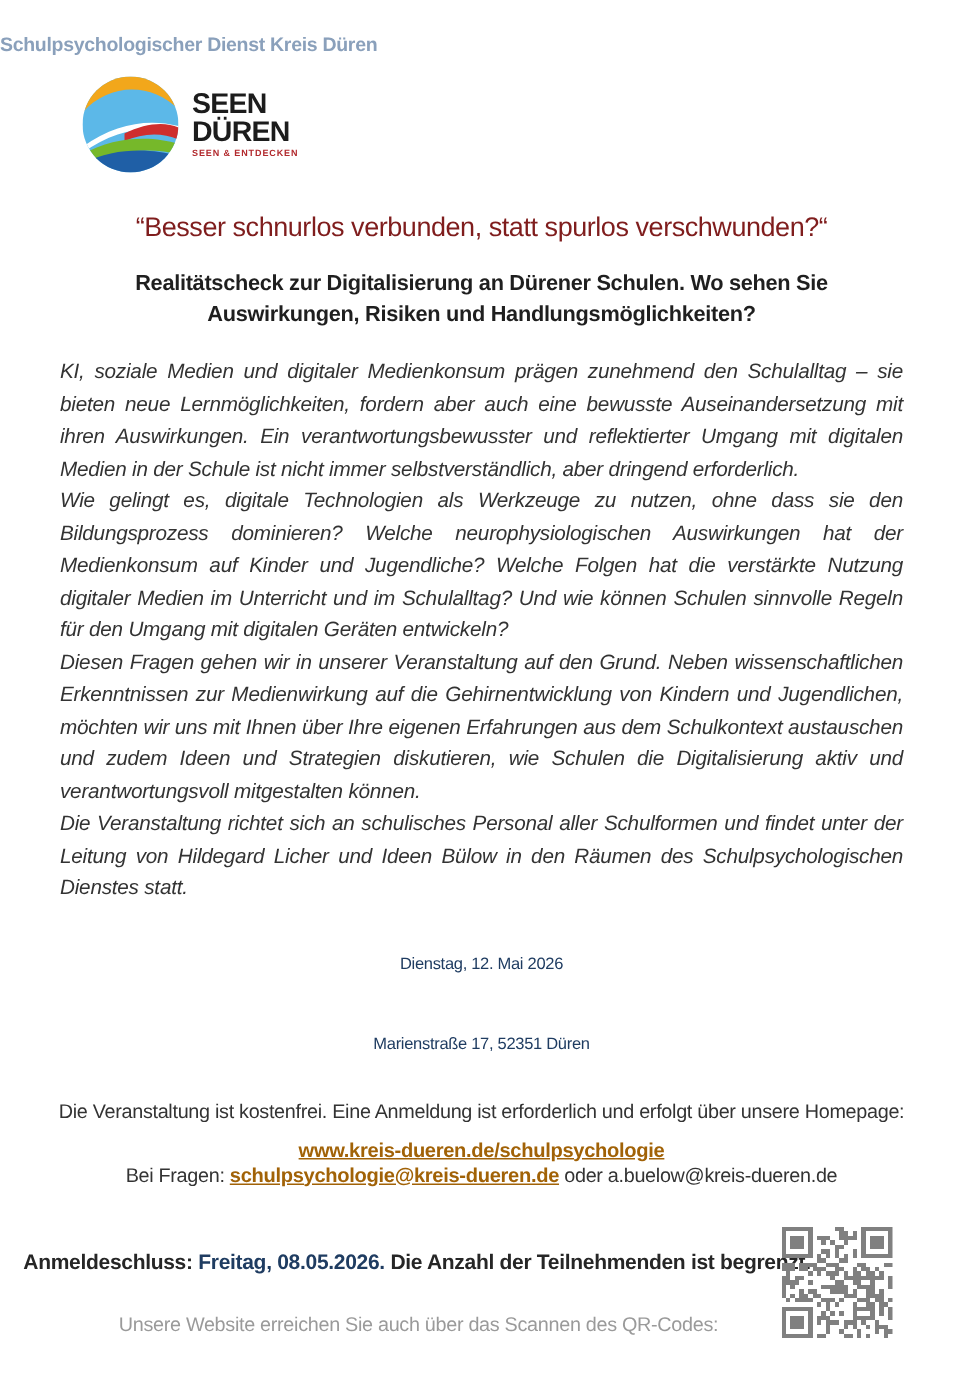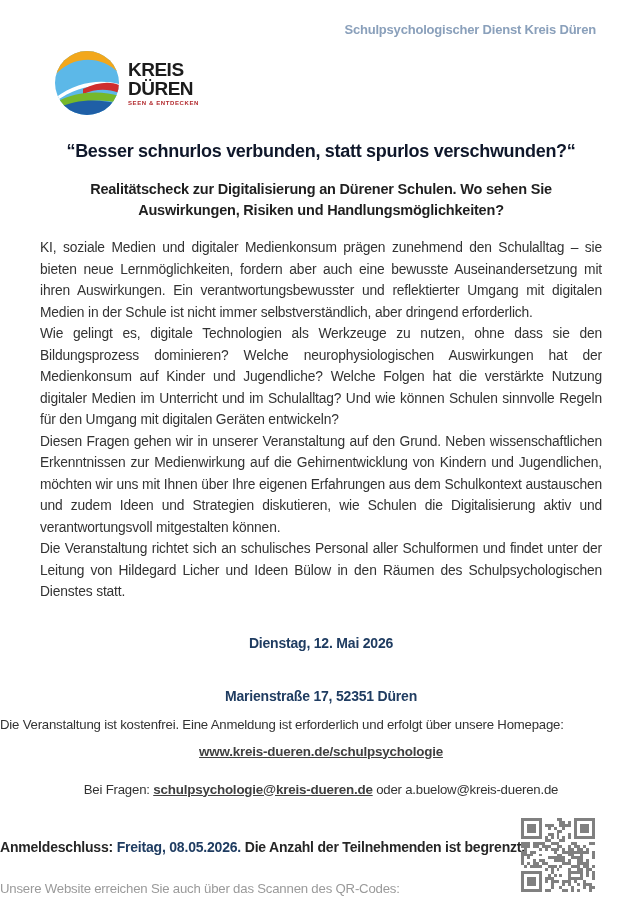--- a/index.html
+++ b/index.html
@@ -8,21 +8,21 @@
   .page {
     position: relative;
     width: 642px;
     height: 924px;
     margin: 0 auto;
     background: #ffffff;
     overflow: hidden;
   }
   .header-line {
     padding: 22px 46px 0 0;
-    text-align: right;
+    text-align: left;
     font-size: 13px;
     font-weight: bold;
     letter-spacing: -0.2px;
     color: #8aa0bb;
   }
   .logo-row {
     display: flex;
     align-items: center;
     margin: 14px 0 0 55px;
     gap: 9px;
@@ -40,89 +40,93 @@
     margin-top: 2px;
     font-size: 6px;
     font-weight: bold;
     color: #b22a2e;
     letter-spacing: 0.6px;
   }
   .doc-title {
     margin: 26px 30px 0 30px;
     text-align: center;
     font-size: 18px;
-    font-weight: bold;
+    font-weight: normal;
     letter-spacing: -0.3px;
-    color: #0f172a;
+    color: #7f1d1d;
   }
   .doc-subtitle {
     margin: 17px auto 0 auto;
     width: 552px;
     text-align: center;
     font-size: 14.5px;
     font-weight: bold;
     letter-spacing: -0.2px;
     line-height: 21px;
     color: #1f1f1f;
   }
   .body-copy {
     width: 562px;
     margin: 0 auto;
+    font-style: italic;
   }
   .para {
     text-align: justify;
     font-size: 13.8px;
     letter-spacing: -0.15px;
     line-height: 21.5px;
     color: #333333;
   }
   .para:first-child { margin-top: 16px; }
   .event-block { margin-top: 7px; text-align: center; }
   .event-line {
-    font-size: 14px;
-    font-weight: bold;
+    font-size: 11px;
+    font-weight: normal;
     letter-spacing: -0.2px;
     line-height: 25px;
     color: #1f3c61;
     margin-top: 28px;
   }
   .reg-info {
-    margin-top: 8px;
+    margin-top: 24px;
+    text-align: center;
     font-size: 13.2px;
     letter-spacing: -0.2px;
     color: #333333;
   }
   .reg-link-line { margin-top: 10px; text-align: center; }
   .link {
     font-size: 13.4px;
     font-weight: bold;
     letter-spacing: -0.2px;
-    color: #404040;
+    color: #a16207;
     text-decoration: underline;
     cursor: pointer;
   }
   .reg-questions {
-    margin-top: 22px;
+    margin-top: 0;
     text-align: center;
     font-size: 13.2px;
     letter-spacing: -0.2px;
     color: #333333;
   }
   .deadline-line {
     margin-top: 42px;
     width: 556px;
+    text-align: center;
     font-size: 14px;
     font-weight: bold;
     letter-spacing: -0.2px;
     color: #262626;
   }
   .deadline-date { color: #1f3c61; }
   .qr-note {
     margin-top: 26px;
     width: 558px;
+    text-align: center;
     font-size: 13.2px;
     letter-spacing: -0.2px;
     color: #9a9a9a;
   }
   .qr-wrap {
     position: absolute;
     left: 521px;
     top: 818px;
     width: 74px;
     height: 74px;
@@ -145,21 +149,21 @@
       <g clip-path="url(#logoClip)">
         <rect x="0" y="0" width="64" height="64" fill="#5cb8e8"></rect>
         <path d="M0,24 C18,4 46,4 64,22 L64,0 L0,0 Z" fill="#f2a71b"></path>
         <path d="M0,47 C22,31 44,28 64,33 L64,37 C44,32 22,35 0,51 Z" fill="#ffffff"></path>
         <path d="M28,38 C42,31 55,30 64,34 L64,42 C52,37 40,38 28,43 Z" fill="#cf2e2e"></path>
         <path d="M0,52 C22,39 48,40 64,45 L64,52 C46,47 20,49 0,60 Z" fill="#76b82a"></path>
         <path d="M0,58 C22,47 46,48 64,53 L64,64 L0,64 Z" fill="#1f5fa6"></path>
       </g>
     </svg>
     <div class="logo-text-block">
-      <div class="logo-word">KREIS</div>
+      <div class="logo-word">SEEN</div>
       <div class="logo-word">DÜREN</div>
       <div class="logo-tagline">SEEN &amp; ENTDECKEN</div>
     </div>
   </div>
 
   <div class="doc-title">“Besser schnurlos verbunden, statt spurlos verschwunden?“</div>
 
   <div class="doc-subtitle">Realitätscheck zur Digitalisierung an Dürener Schulen. Wo sehen Sie Auswirkungen, Risiken und Handlungsmöglichkeiten?</div>
 
   <div class="body-copy">

